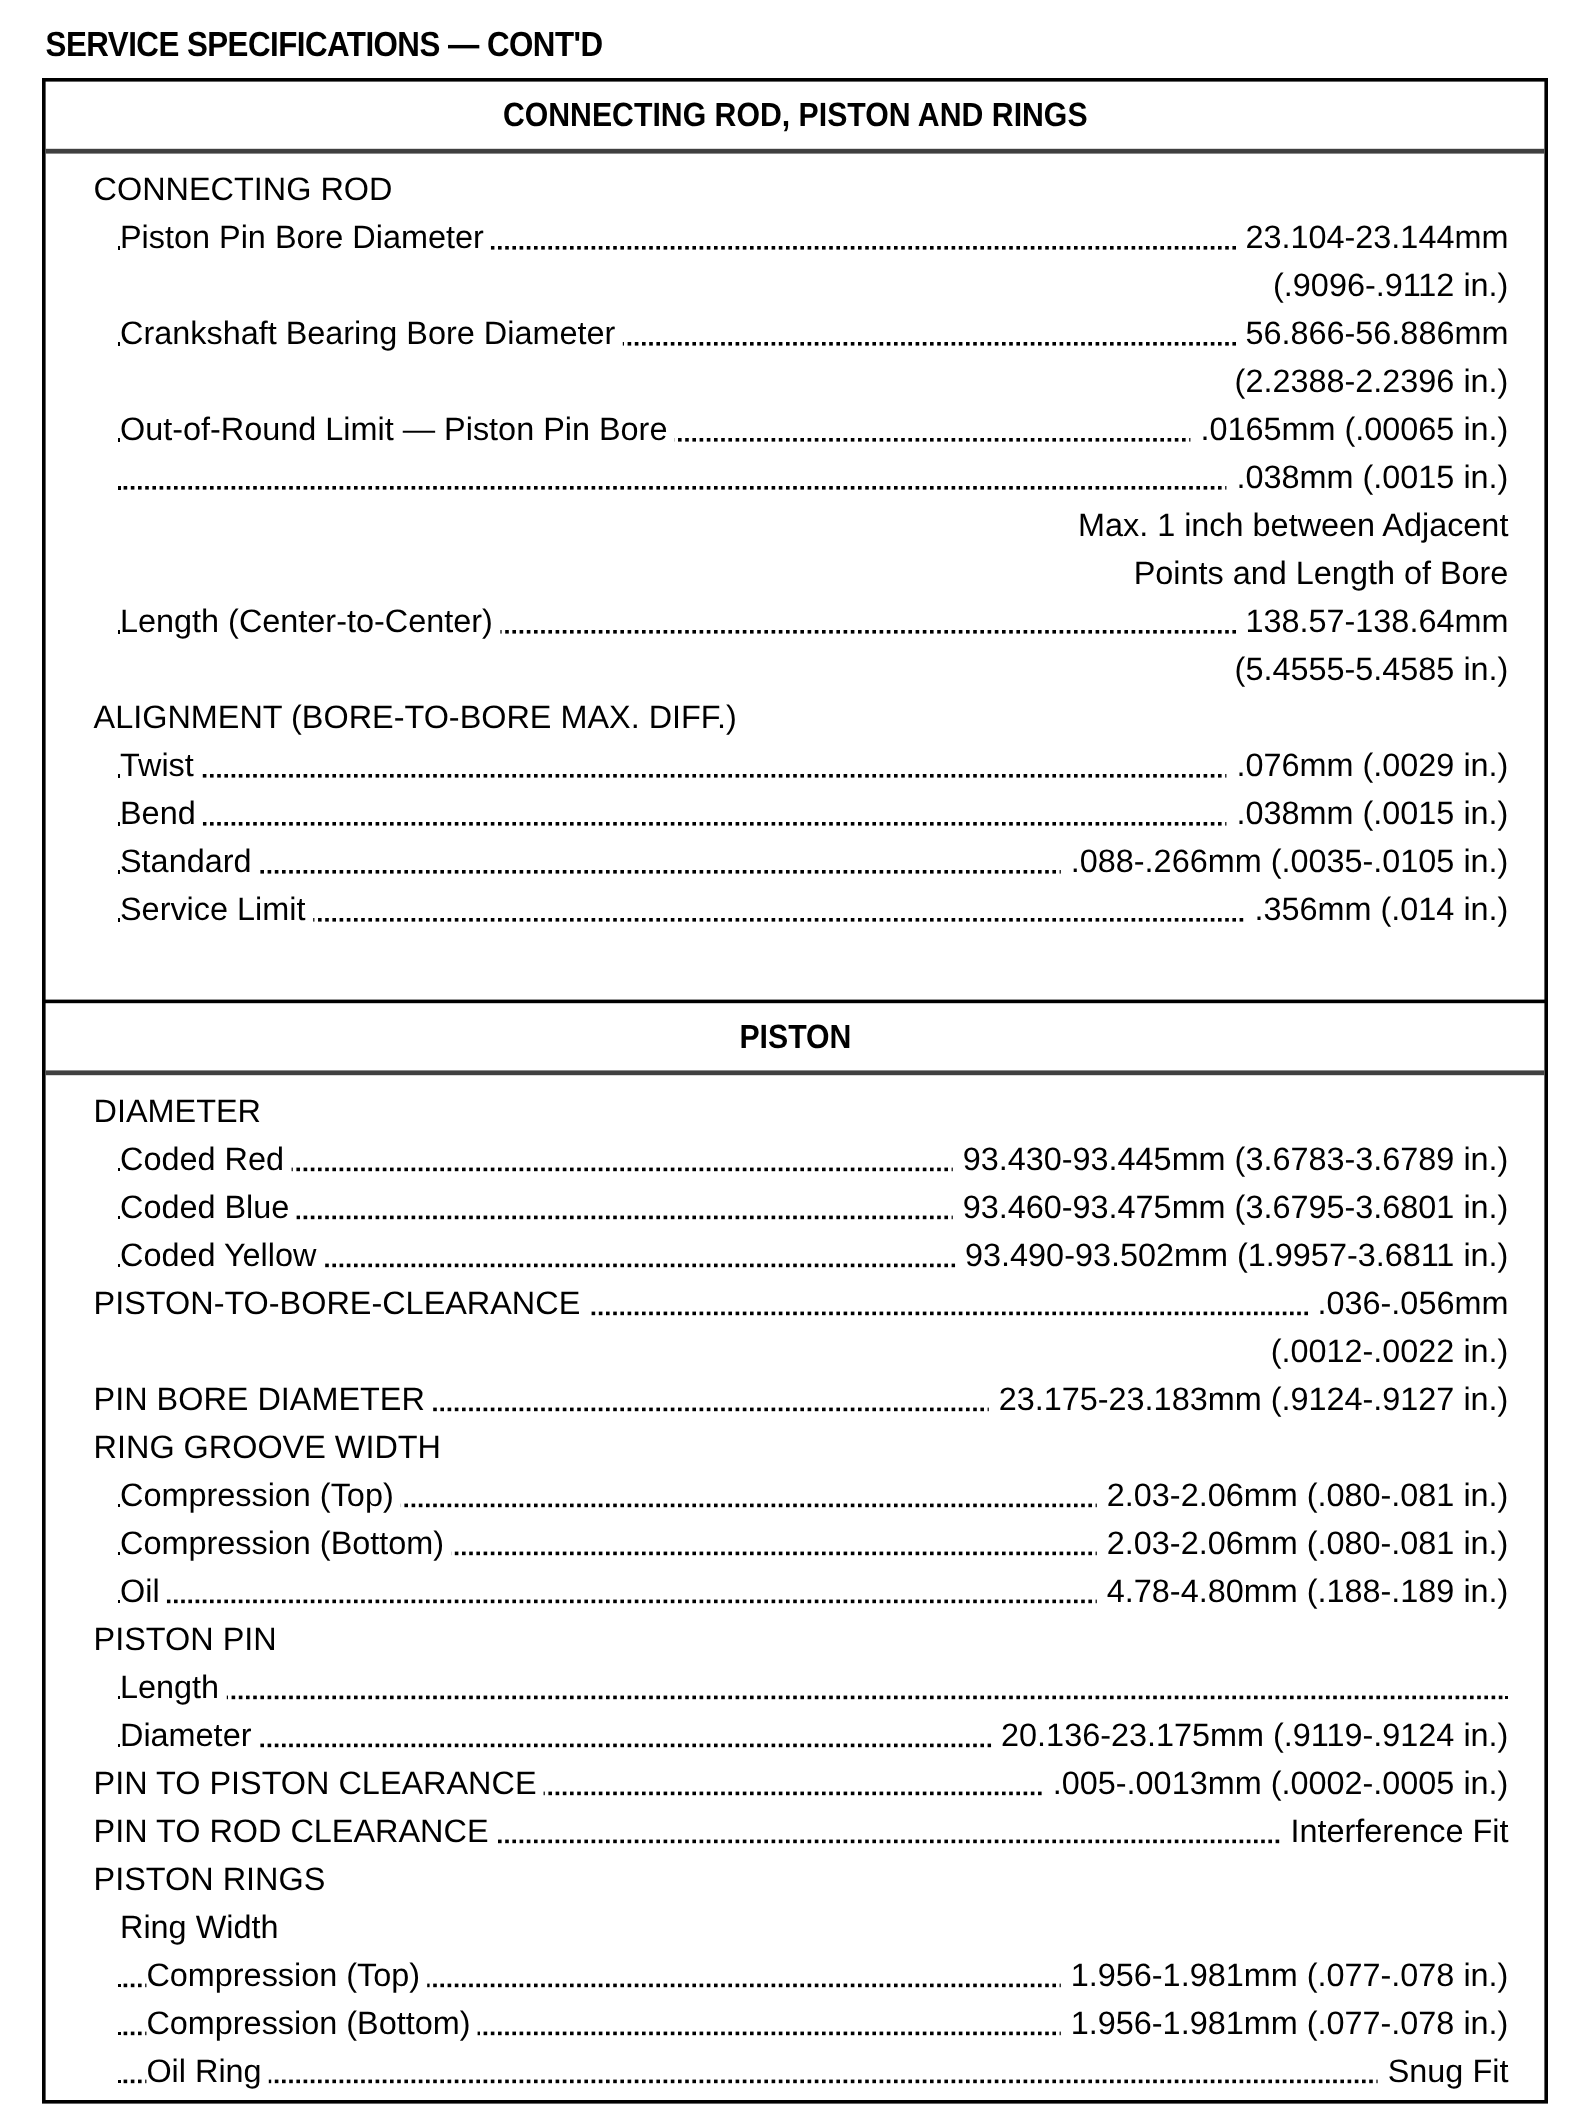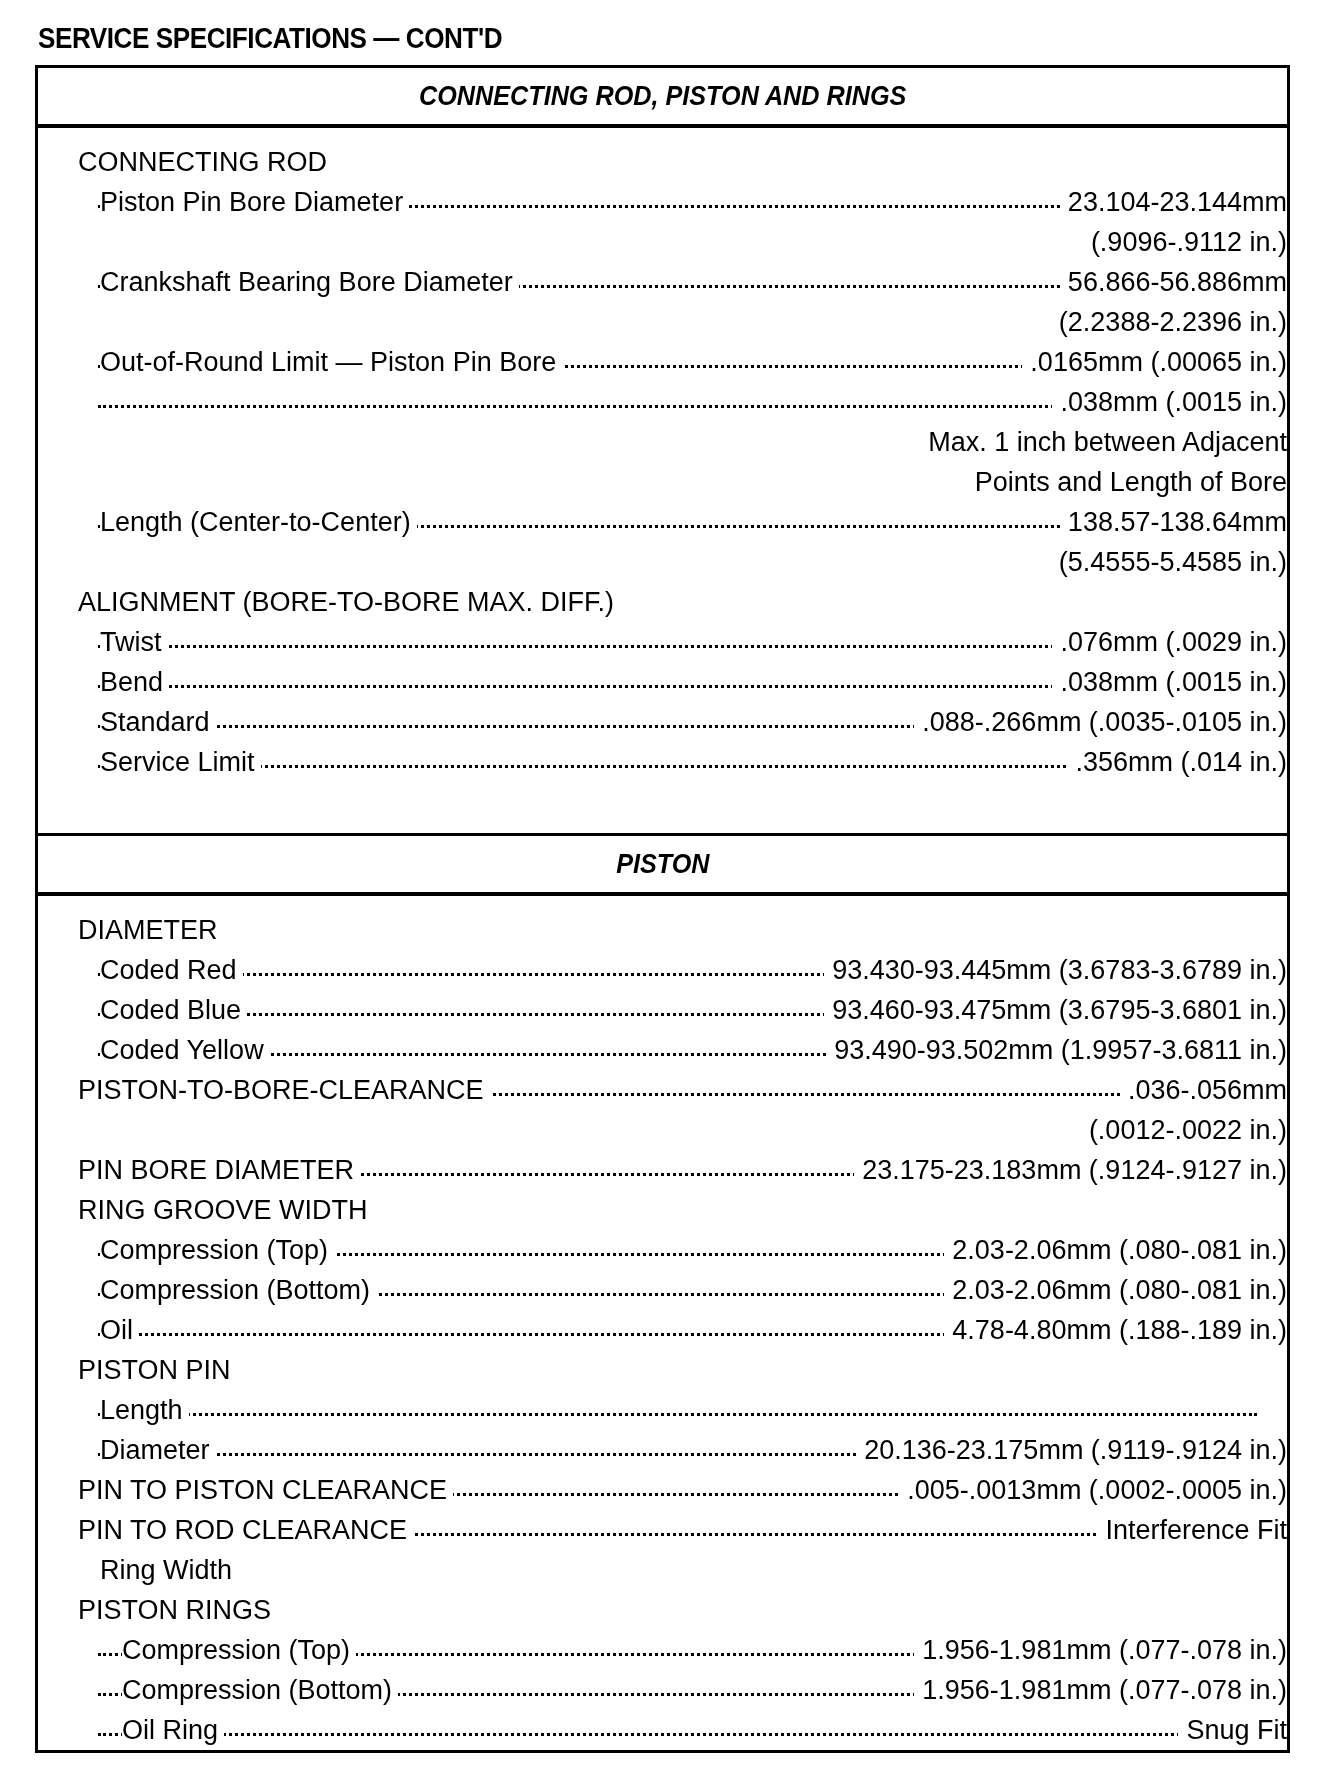--- a/index.html
+++ b/index.html
@@ -12,29 +12,29 @@
     font-size: 29px; font-weight: bold; letter-spacing: -0.5px;
     transform: scaleX(0.9); transform-origin: left center;
   }
   .box {
     position: absolute; left: 35px; width: 1255px;
     border: 3px solid #000; box-sizing: border-box;
   }
   .box1 { top: 65px; height: 770px; border-bottom: none; }
   .box2 { top: 833px; height: 920px; }
   .section-header {
-    height: 60px; border-bottom: 4px solid #000000; box-sizing: border-box;
+    height: 60px; border-bottom: 4px solid #404040; box-sizing: border-box;
     display: flex; align-items: center; justify-content: center;
-    font-size: 28px; font-weight: bold; font-style: italic;
+    font-size: 28px; font-weight: bold;
   }
   .section-header span { transform: scaleX(0.9); display: inline-block; }
   .rows { padding-top: 10px; }
   .row {
-    position: relative; height: 40px; display: flex; align-items: flex-end;
-    font-size: 27px; white-space: nowrap; 
+    position: relative; height: 40px; display: flex; align-items: center;
+    font-size: 27px; white-space: nowrap; padding-right: 30px;
   }
   .row .label { background: #fff; padding-right: 6px; position: relative; z-index: 1; }
   .row .value { margin-left: auto; background: #fff; padding-left: 8px; position: relative; z-index: 1; }
   .row.leader::before {
     content: ""; position: absolute; left: 60px; right: 30px; bottom: 10px;
     border-bottom: 3px dotted #000;
   }
   .lvl0 { padding-left: 40px; }
   .lvl1 { padding-left: 62px; }
   .lvl2 { padding-left: 84px; }
@@ -176,26 +176,26 @@
         <span class="value">20.136-23.175mm (.9119-.9124 in.)</span>
       </div>
       <div class="row lvl0 leader" style="--x: 0;">
         <span class="label">PIN TO PISTON CLEARANCE</span>
         <span class="value">.005-.0013mm (.0002-.0005 in.)</span>
       </div>
       <div class="row lvl0 leader" style="--x: 0;">
         <span class="label">PIN TO ROD CLEARANCE</span>
         <span class="value">Interference Fit</span>
       </div>
+      <div class="row lvl0">
+        <span class="label">PISTON RINGS</span>
+        <span class="value"></span>
+      </div>
       <div class="row lvl1">
         <span class="label">Ring Width</span>
-        <span class="value"></span>
-      </div>
-      <div class="row lvl0">
-        <span class="label">PISTON RINGS</span>
         <span class="value"></span>
       </div>
       <div class="row lvl2 leader" style="--x: 0;">
         <span class="label">Compression (Top)</span>
         <span class="value">1.956-1.981mm (.077-.078 in.)</span>
       </div>
       <div class="row lvl2 leader" style="--x: 0;">
         <span class="label">Compression (Bottom)</span>
         <span class="value">1.956-1.981mm (.077-.078 in.)</span>
       </div>

